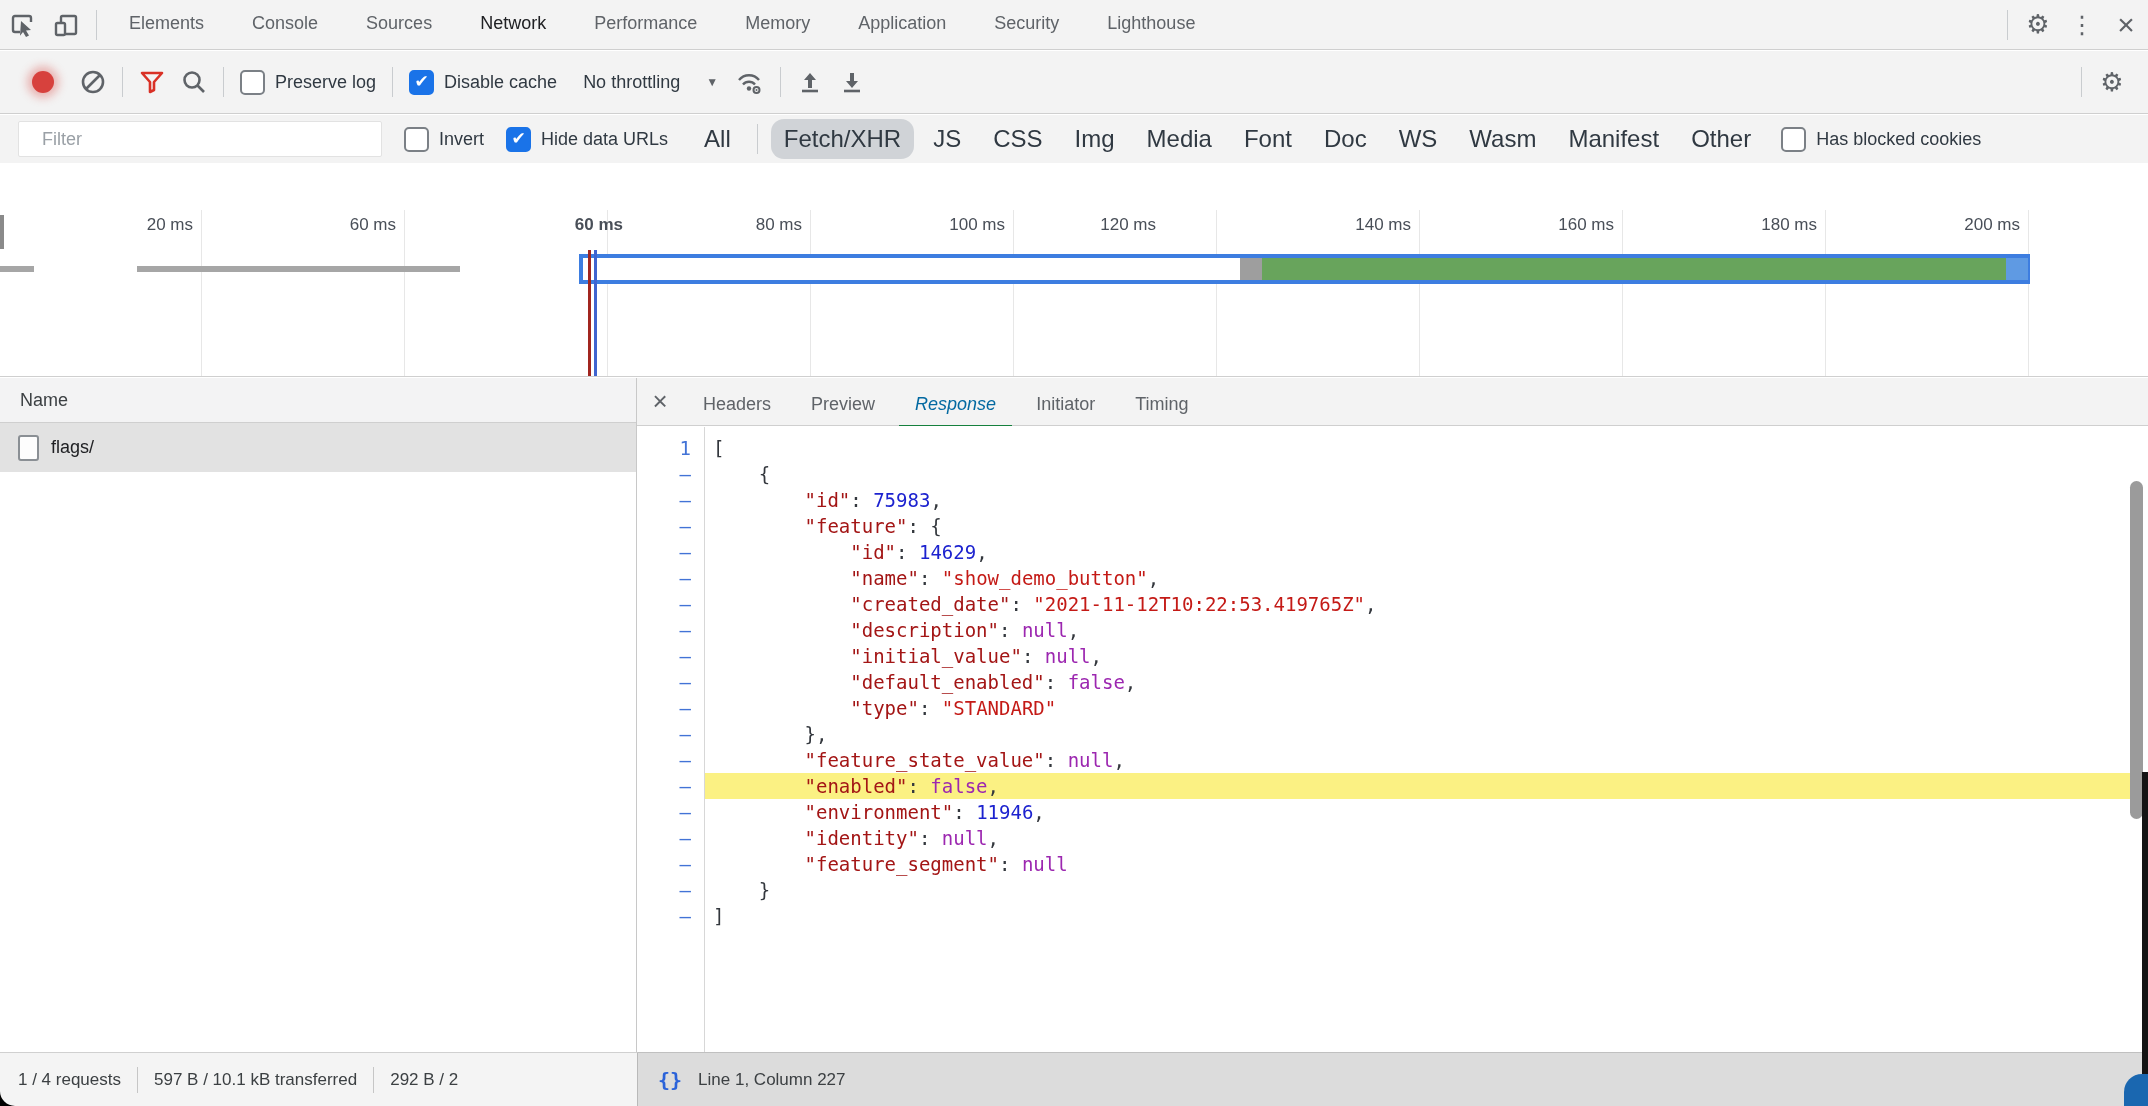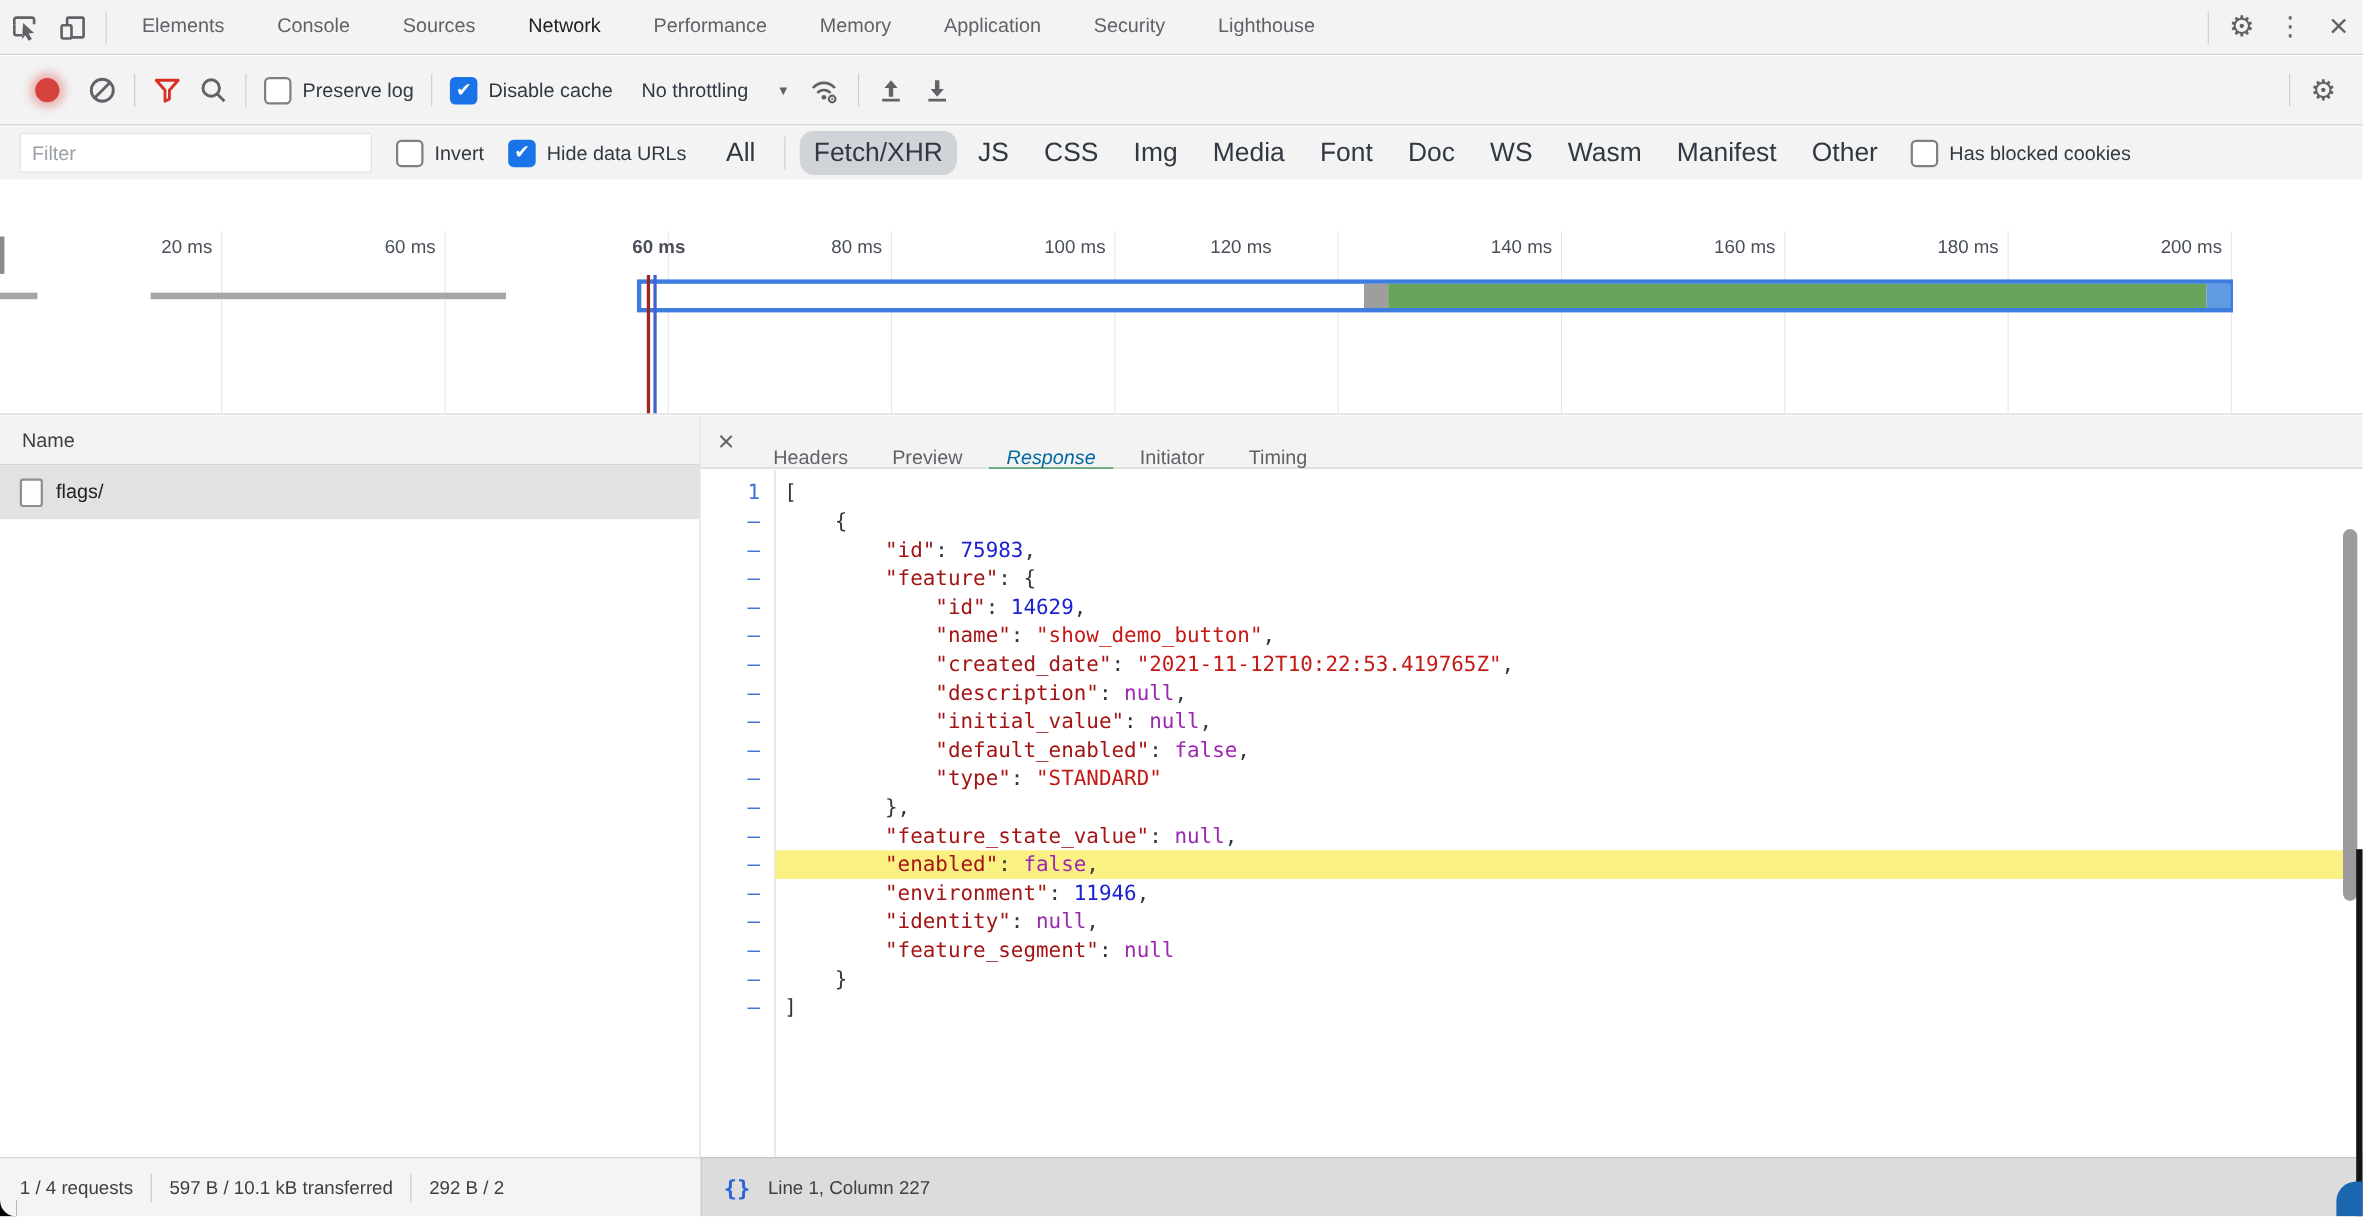--- a/index.html
+++ b/index.html
@@ -32,22 +32,22 @@
 
   
   .cb { width:25px; height:25px; border:2px solid #7b8086; border-radius:5px; background:#fff;
         display:inline-flex; align-items:center; justify-content:center; flex:none; cursor:pointer; }
   .cb.checked { background:#1a73e8; border-color:#1a73e8; color:#fff; font-size:17px; line-height:1; }
   .cb.checked span { transform:translateY(-1px); }
 
   
   .tb3 { position:absolute; top:115px; left:0; right:0; height:48px; background:#f3f3f3;
          display:flex; align-items:center; padding:0 18px; }
-  .filter-input { width:320px; height:36px; border:1px solid #e2e2e2; background:#fff; border-radius:2px;
-                  font-size:18px; padding:0 10px; color:#303942; outline:none; font-family:"Liberation Sans",sans-serif; }
+  .filter-input { width:364px; height:36px; border:1px solid #e2e2e2; background:#fff; border-radius:2px;
+                  font-size:18px; padding:0 23px; color:#303942; outline:none; font-family:"Liberation Sans",sans-serif; }
   .filter-input::placeholder { color:#9aa0a6; }
   .tb3 .gap { width:22px; }
   .type-row { display:flex; align-items:center; }
   .type-pill { font-size:24px; color:#303942; padding:6px 13px; margin:0 3px; border-radius:13px; cursor:pointer; white-space:nowrap; }
   .type-pill.selected { background:#d0d3d7; }
   .type-div { width:1px; height:30px; background:#c9cccf; margin:0 10px; }
 
   
   .tb4 { position:absolute; top:163px; left:0; right:0; height:46px; background:#f3f3f3;
          border-bottom:1px solid #cfcfcf; display:flex; align-items:center; padding:0 18px; }
@@ -69,21 +69,21 @@
   .requests-header { height:45px; background:#f3f3f4; border-bottom:1px solid #cfcfcf; display:flex; align-items:center;
                      padding-left:20px; font-size:18px; color:#3c4043; }
   .request-row { height:49px; display:flex; align-items:center; padding-left:18px; font-size:18px; color:#202124; cursor:pointer; }
   .request-row.selected { background:#e2e2e2; }
   .doc-icon { width:21px; height:26px; border:2px solid #8a8f94; border-radius:3px; margin-right:12px; flex:none; background:#fdfdfd; }
 
   .details { flex:1; position:relative; background:#fff; min-width:0; }
   .details-tabs { height:48px; background:#f3f3f3; border-bottom:1px solid #cfcfcf; display:flex; align-items:center; }
   .details-close { width:46px; height:48px; display:flex; align-items:center; justify-content:center;
                    font-size:26px; color:#5f6368; cursor:pointer; }
-  .dtab { height:48px; line-height:45px; padding:16px 16px; margin:0 4px; font-size:18px; color:#5f6368; cursor:pointer; }
+  .dtab { height:48px; line-height:45px; padding:4px 16px; margin:0 4px; font-size:18px; color:#5f6368; cursor:pointer; }
   .dtab.active { color:#0369a1; border-bottom:1px solid #15803d;font-style:italic; }
 
   
   .code { position:absolute; top:49px; left:0; right:0; bottom:0; background:#fff; overflow:hidden;
           font-family:"DejaVu Sans Mono","Liberation Mono",monospace; font-size:19px; padding-top:8px; }
   .gutter-rule { position:absolute; left:67px; top:0; bottom:0; width:1px; background:#d7d7d7; }
   .code-line { position:relative; height:26px; line-height:26px; display:flex; }
   .code-line .gutter { width:67px; flex:none; text-align:right; padding-right:13px; color:#4273d6; position:relative; z-index:1; }
   .code-line .code-text { white-space:pre; padding-left:9px; position:relative; z-index:1; }
   .code-line.hl::before { content:""; position:absolute; left:68px; right:0; top:0; bottom:0; background:#fbf183; }

